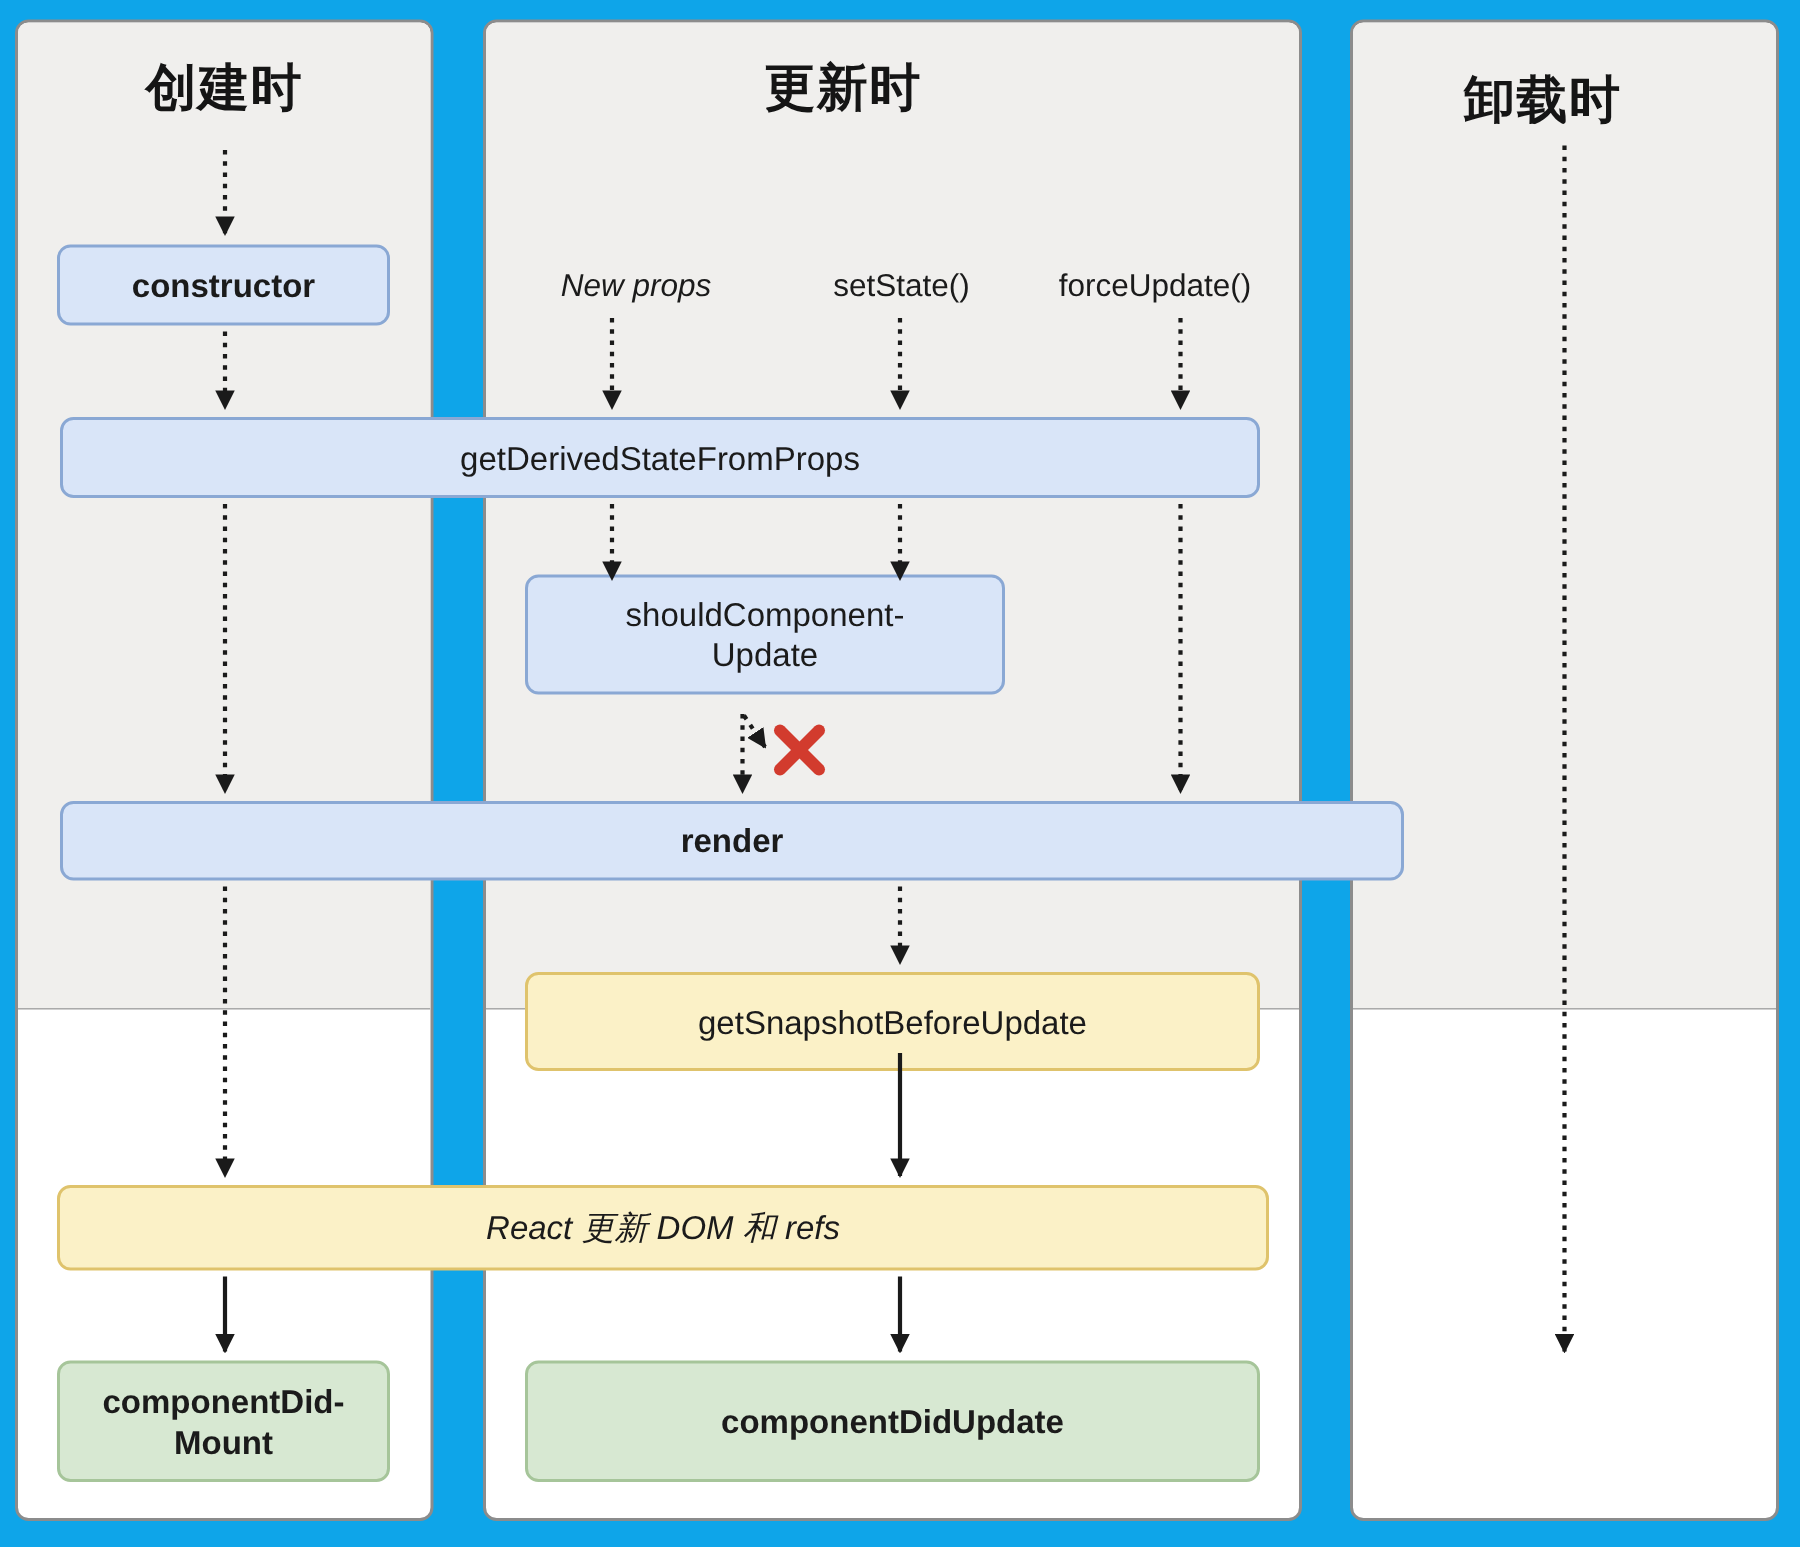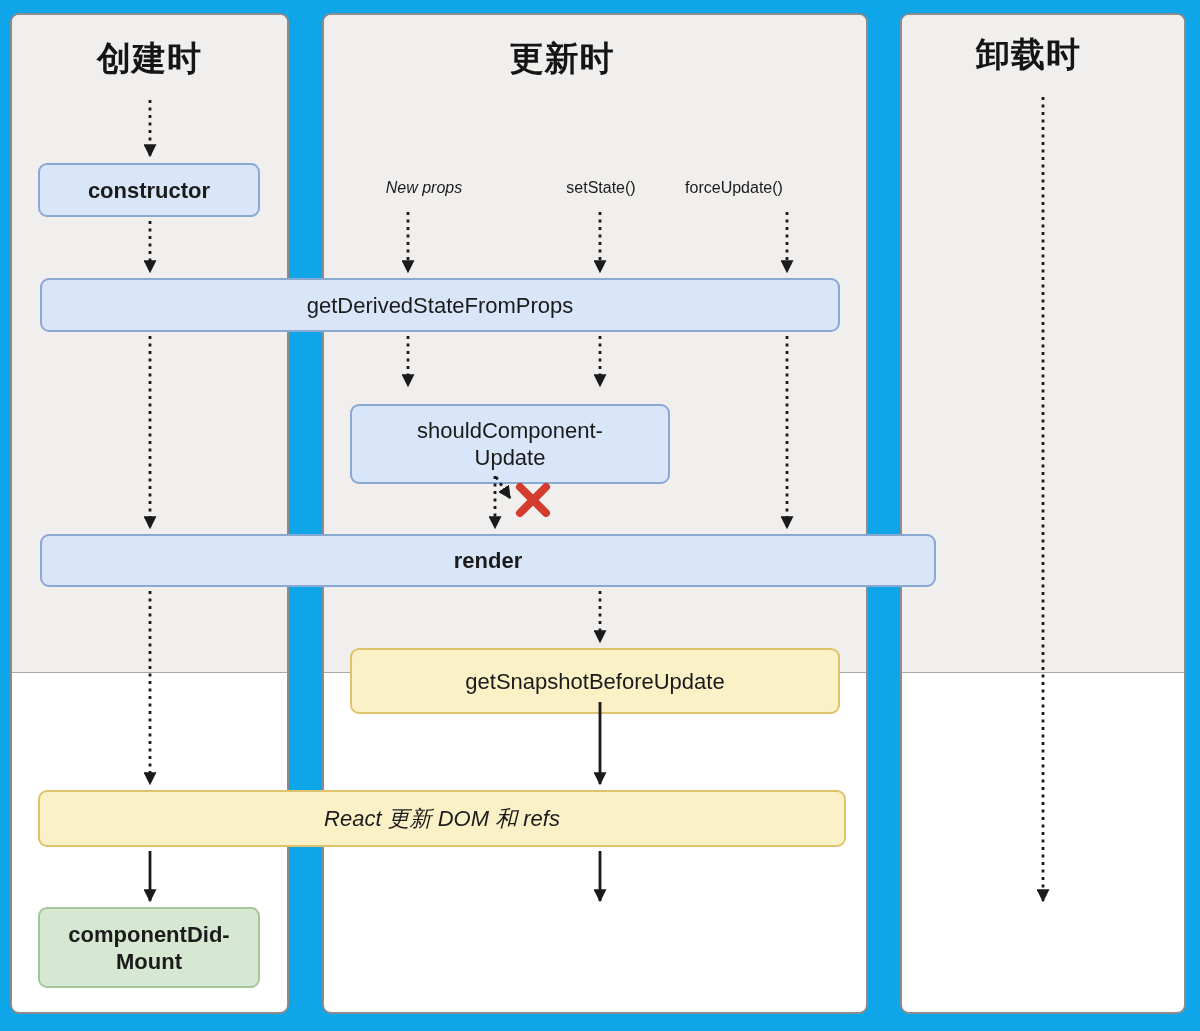--- a/index.html
+++ b/index.html
@@ -14,21 +14,21 @@
   .phase-gray{
     position:absolute;left:0;top:0;width:100%;height:657px;
     background:var(--panel-fill,#f0efed);
     border-bottom:1px solid var(--divider,#aaaaaa);
   }
   .col-title{
     position:absolute;text-align:center;font-size:34px;font-weight:700;color:#151515;
     letter-spacing:1px;
   }
   .trigger{
-    position:absolute;text-align:center;font-size:16px;color:#1b1b1b;white-space:nowrap;
+    position:absolute;text-align:center;font-size:21px;color:#1b1b1b;white-space:nowrap;
   }
   .italic{font-style:italic;}
   .box{
     position:absolute;box-sizing:border-box;display:flex;flex-direction:column;
     align-items:center;justify-content:center;text-align:center;
     border-radius:9px;border:2px solid;font-size:22px;line-height:27px;
     color:#1b1b1b;
   }
   .box .bl{display:block;}
   .blue{background:var(--blue-fill,#d9e5f8);border-color:var(--blue-border,#8aa8d4);}
@@ -50,35 +50,35 @@
   </div>
   <div class="panel" style="left:322px;top:13px;width:546px;height:1001px">
     <div class="phase-gray"></div>
   </div>
   <div class="panel" style="left:900px;top:13px;width:286px;height:1001px">
     <div class="phase-gray"></div>
   </div>
 
   <div class="col-title" style="left:10px;top:36px;width:279px">创建时</div>
   <div class="col-title" style="left:322px;top:36px;width:480px">更新时</div>
-  <div class="col-title" style="left:900px;top:32px;width:257px">卸载时</div>
+  <div class="col-title" style="left:900px;top:44px;width:257px">卸载时</div>
 
   <div class="trigger italic" style="left:364px;top:179px;width:120px">New props</div>
   <div class="trigger" style="left:540px;top:179px;width:122px">setState()</div>
-  <div class="trigger" style="left:654px;top:179px;width:160px">forceUpdate()</div>
+  <div class="trigger" style="left:690px;top:179px;width:160px">forceUpdate()</div>
 
   <div class="box blue" style="left:40px;top:278px;width:800px;height:54px">
     <span class="bl">getDerivedStateFromProps</span>
   </div>
 
   <div class="box blue bold" style="left:38px;top:163px;width:222px;height:54px">
     <span class="bl">constructor</span>
   </div>
 
-  <div class="box blue" style="left:350px;top:404px;width:320px;height:80px">
+  <div class="box blue" style="left:350px;top:383px;width:320px;height:80px">
     <span class="bl">shouldComponent-</span>
     <span class="bl">Update</span>
   </div>
 
   <div class="box blue bold" style="left:40px;top:534px;width:896px;height:53px">
     <span class="bl">render</span>
   </div>
 
   <div class="box yellow" style="left:350px;top:648px;width:490px;height:66px">
     <span class="bl">getSnapshotBeforeUpdate</span>
@@ -86,20 +86,23 @@
 
   <div class="box yellow italic" style="left:38px;top:790px;width:808px;height:57px">
     <span class="bl">React 更新 DOM 和 refs</span>
   </div>
 
   <div class="box green bold" style="left:38px;top:907px;width:222px;height:81px">
     <span class="bl">componentDid-</span>
     <span class="bl">Mount</span>
   </div>
 
+  <div class="box green bold" style="left:350px;top:907px;width:490px;height:81px">
+    <span class="bl">componentDidUpdate</span>
+  </div>
 
 
   <svg class="overlay" width="1200" height="1031" viewBox="0 0 1200 1031">
     <defs>
       <marker id="ah" viewBox="0 0 10 10" refX="9" refY="5" markerWidth="13" markerHeight="13" orient="auto" markerUnits="userSpaceOnUse">
         <path d="M0,0 L10,5 L0,10 z" fill="#1a1a1a"></path>
       </marker>
     </defs>
 
     <line class="dashed" x1="150" y1="100" x2="150" y2="156" marker-end="url(#ah)"></line>

